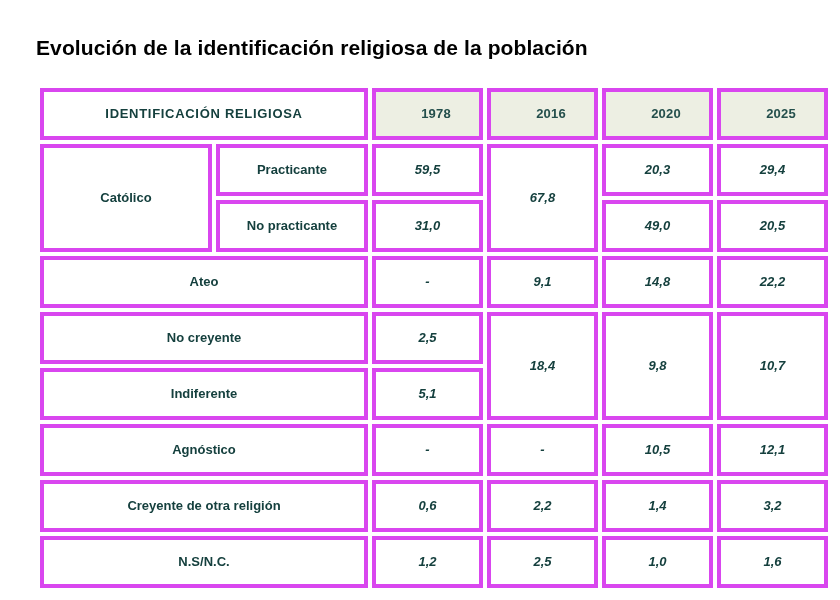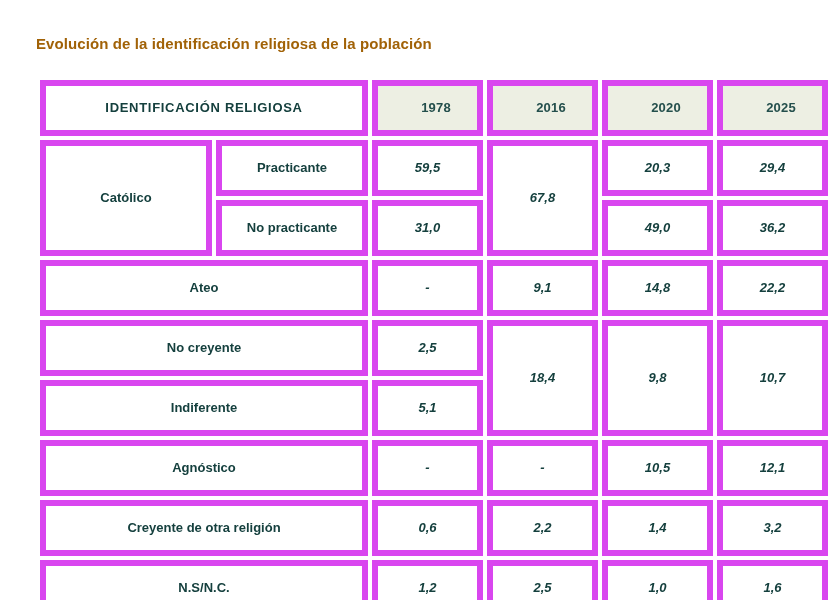--- a/index.html
+++ b/index.html
@@ -15,38 +15,38 @@
     overflow: hidden;
   }
   .page {
     position: relative;
     width: 840px;
     height: 600px;
     box-sizing: border-box;
     padding: 34px 36px 0 36px;
   }
   .title {
-    font-size: 15px;
+    font-size: 21px;
     font-weight: bold;
     line-height: 1.32;
-    color: #a16207;
+    color: #000000;
     letter-spacing: 0.1px;
     margin: 0 0 22px 0;
     max-width: 680px;
   }
   .title span { display: block; }
 
   table.grid {
     border-collapse: separate;
     border-spacing: 4px;
     width: 768px;
     table-layout: fixed;
   }
   table.grid td {
-    border: 6px solid #d946ef;
+    border: 4px solid #d946ef;
     background: #ffffff;
     text-align: center;
     vertical-align: middle;
     font-size: 13px;
     font-weight: bold;
     color: #15403e;
     height: 44px;
     padding: 0;
   }
   
@@ -116,21 +116,21 @@
         <td class="value">59,5</td>
         <td class="value" rowspan="2">67,8</td>
         <td class="value">20,3</td>
         <td class="value">29,4</td>
       </tr>
 
       <tr>
         <td class="cat">No practicante</td>
         <td class="value">31,0</td>
         <td class="value">49,0</td>
-        <td class="value">36,2</td>
+        <td class="value">20,5</td>
       </tr>
 
       <tr>
         <td class="cat" colspan="2">Ateo</td>
         <td class="value dash">-</td>
         <td class="value">9,1</td>
         <td class="value">14,8</td>
         <td class="value">22,2</td>
       </tr>
 

